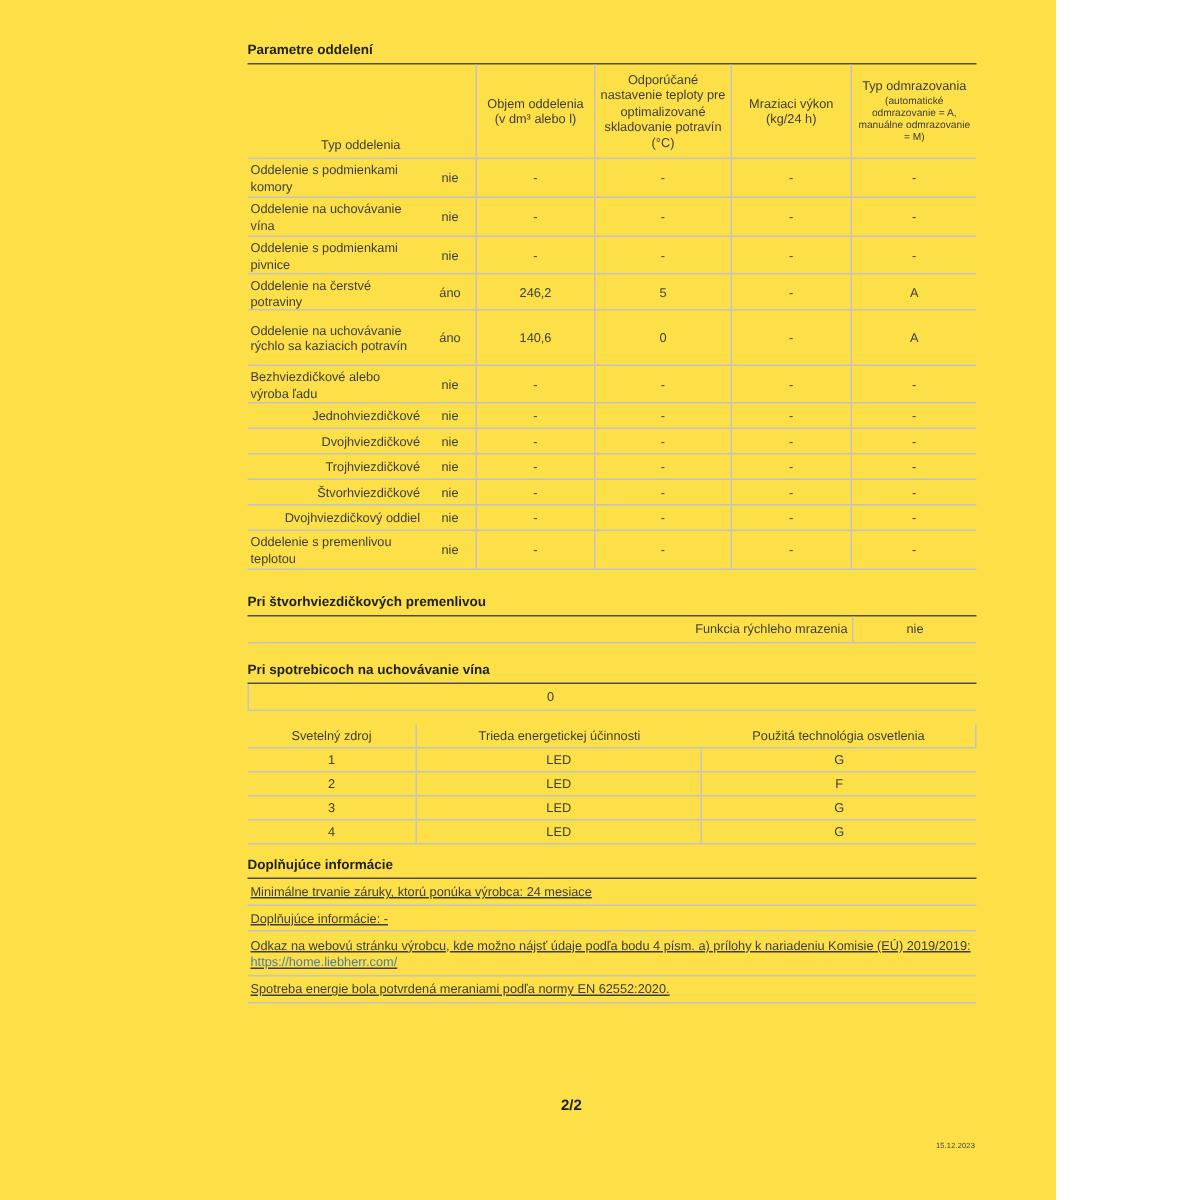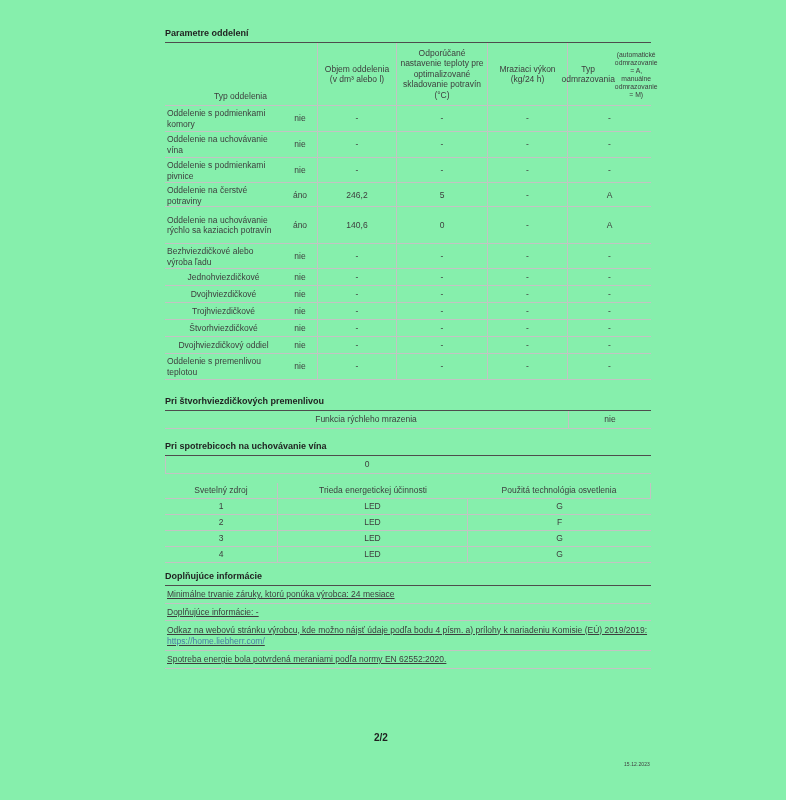--- a/index.html
+++ b/index.html
@@ -1,32 +1,32 @@
 <!DOCTYPE html>
 <html><head>
 <meta charset="utf-8">
 <style>
   html,body { margin:0; padding:0; background:#ffffff; }
-  .page { position:relative; width:786px; height:800px; background:#86efac; overflow:hidden;
+  .page { position:relative; width:704px; height:800px; background:#fde047; overflow:hidden;
           font-family:"Liberation Sans", sans-serif; }
   .content { position:absolute; left:165px; top:28px; width:486px; }
 
   .sec-title { font-size:9px; font-weight:bold; line-height:11px; color:#1f1f1f;
                padding-bottom:3px; border-bottom:1px solid #4d4d4d; }
 
   
   .crow { display:grid; grid-template-columns:118px 35px 79px 91px 80px 83px;
           border-bottom:1px solid #c3c3c3; box-sizing:border-box; }
   .c { display:flex; align-items:center; justify-content:center; text-align:center;
        font-size:8.5px; line-height:10.5px; color:#3d3d3d; padding:2px 3px; box-sizing:border-box; }
-  .c.left { justify-content:center; text-align:left; padding-left:2px; }
+  .c.left { justify-content:flex-end; text-align:left; padding-left:2px; }
   .bR { border-right:1px solid #c3c3c3; }
   .hrow { height:63px; border-bottom:1px solid #c3c3c3; }
   .hcell-type { grid-column:1 / 3; align-items:flex-end; padding-bottom:4px; }
-  .defrost-head { flex-direction:row; justify-content:center; }
+  .defrost-head { flex-direction:column; justify-content:center; }
   .sub { font-size:6.8px; line-height:8px; display:block; margin-top:1px; }
 
   
   .sec2 { margin-top:16px; }
   .sec3 { margin-top:12px; }
   .srow { display:grid; grid-template-columns:403px 83px; height:18px;
           border-bottom:1px solid #c3c3c3; box-sizing:border-box; }
   .srow .c { padding-top:0; padding-bottom:0; }
   .bL { border-left:1px solid #c3c3c3; }
 

